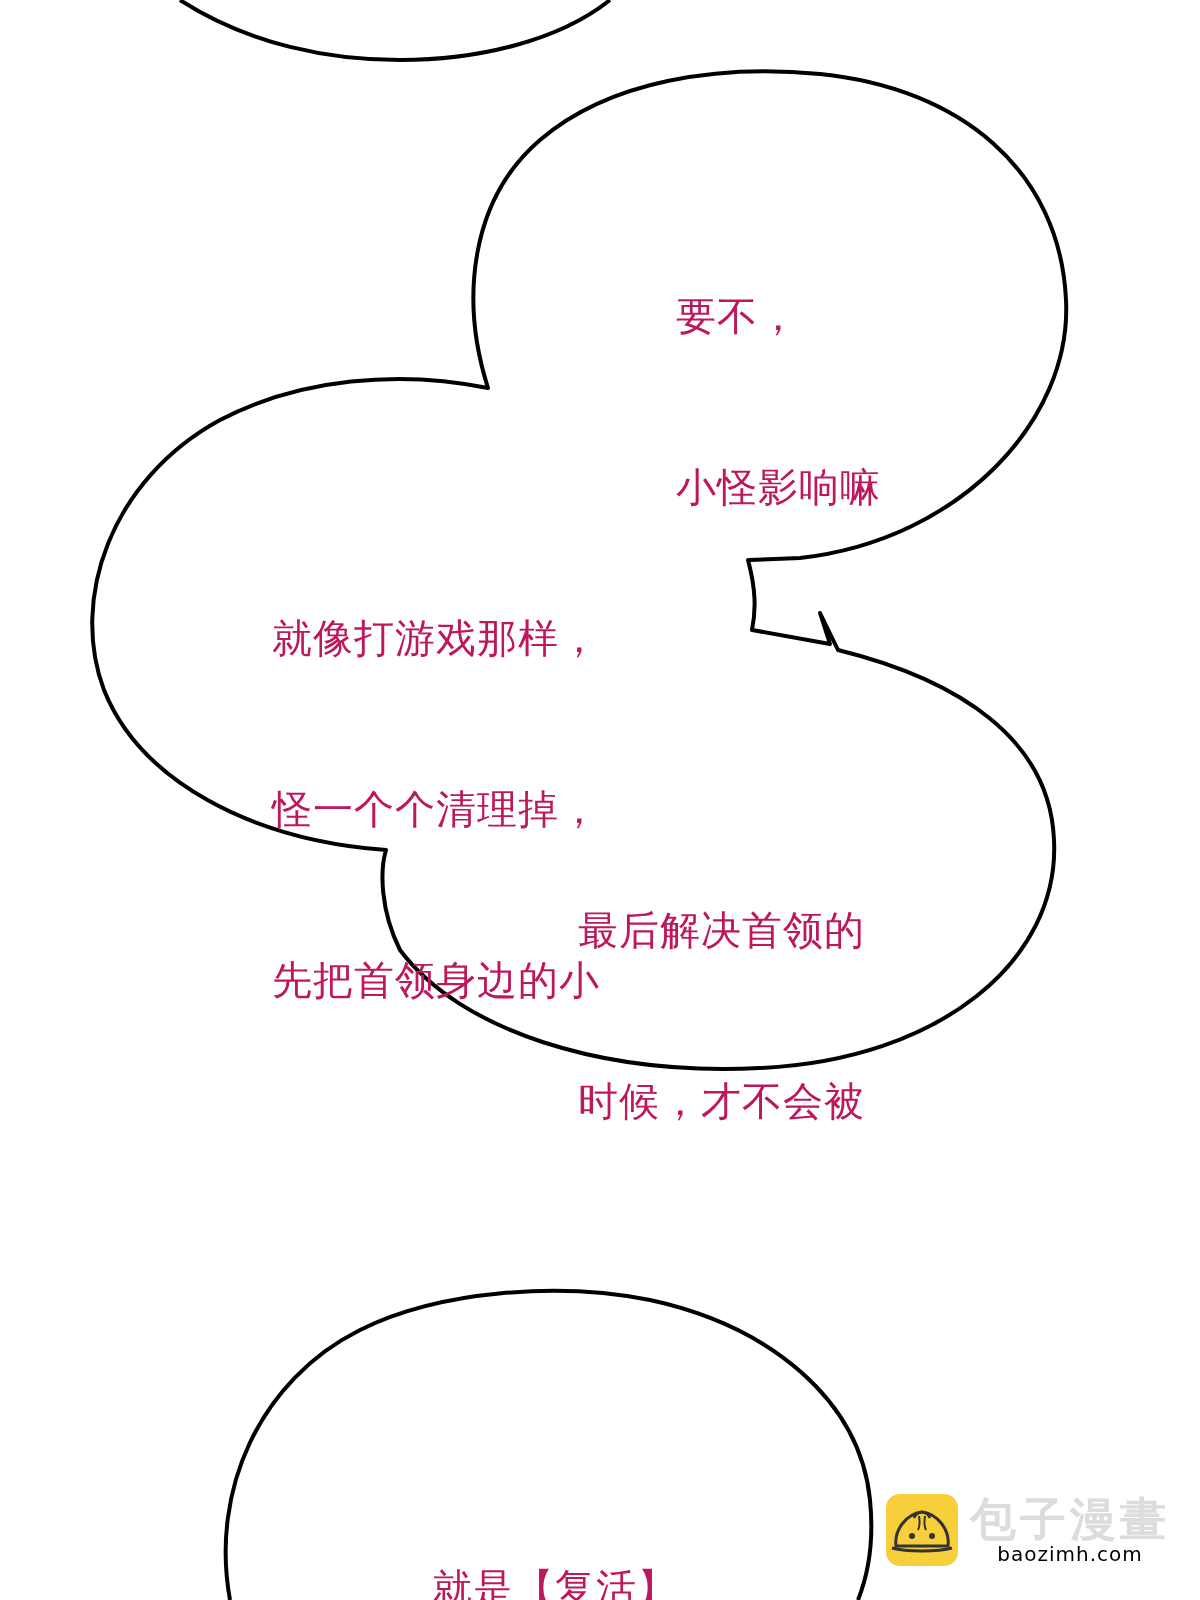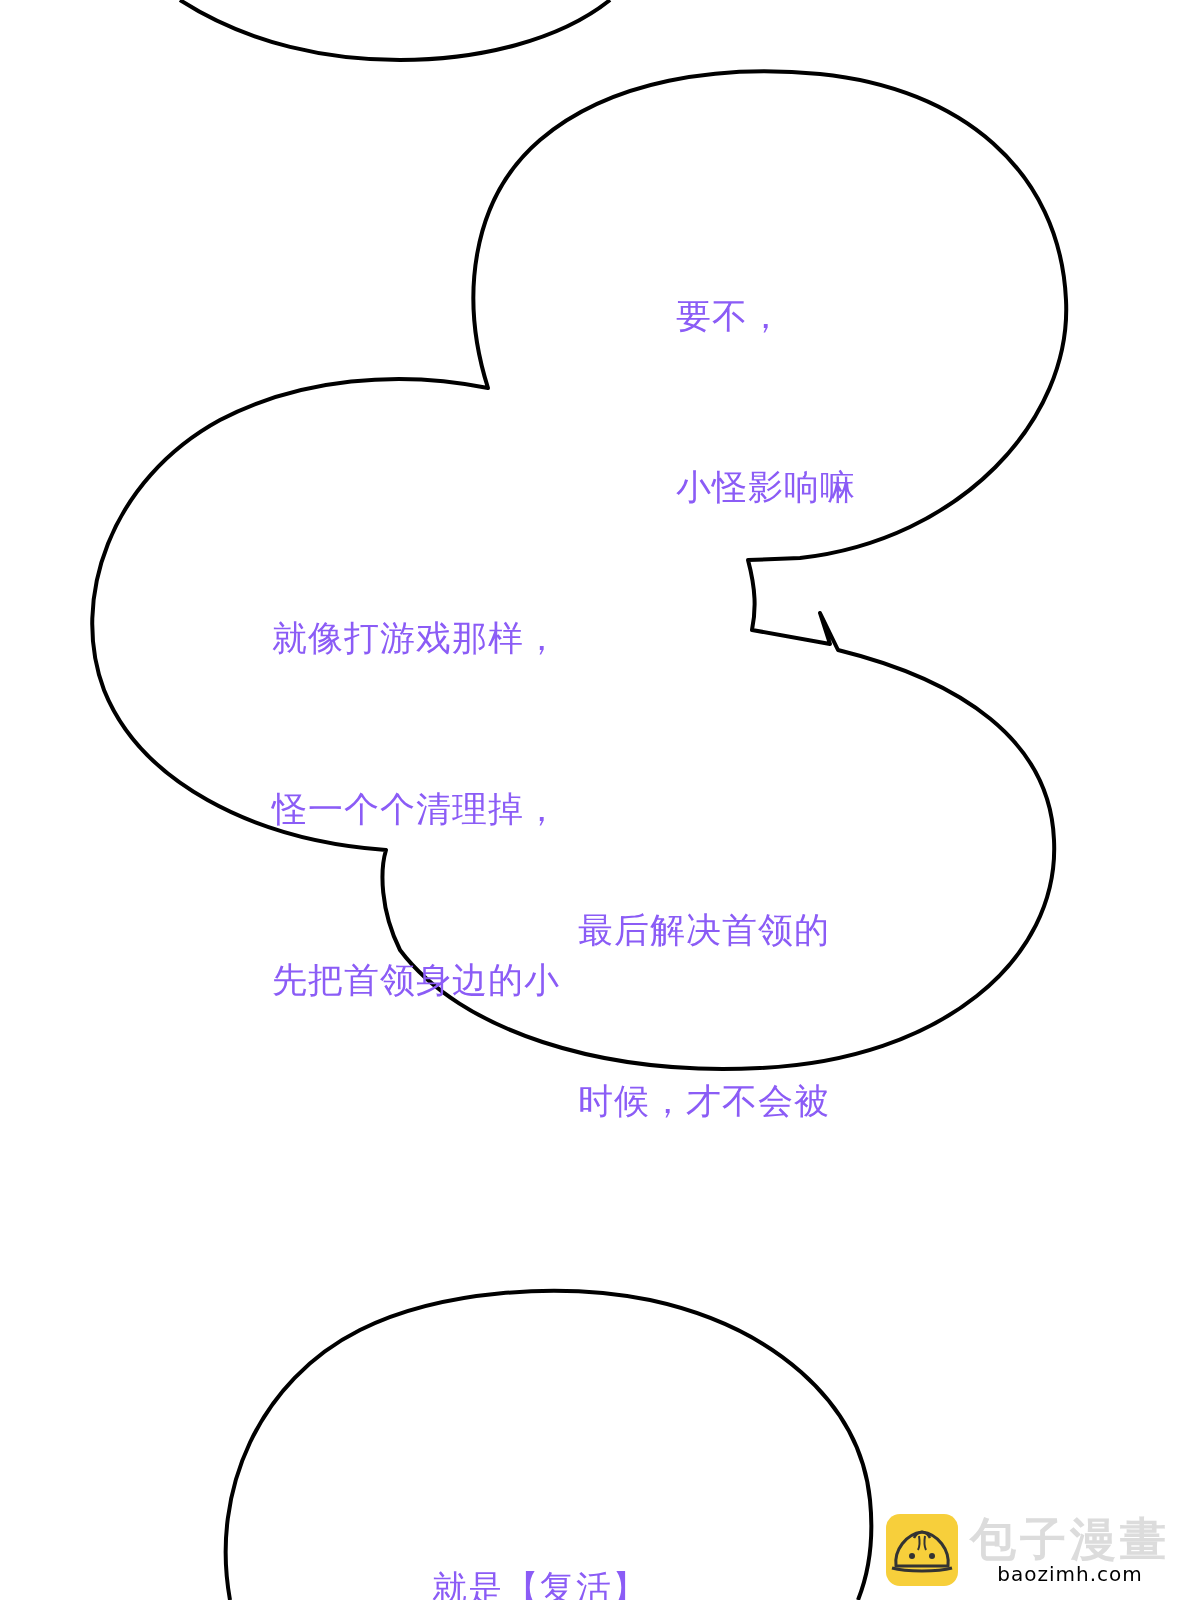--- a/index.html
+++ b/index.html
@@ -16,35 +16,34 @@
     }
     .bubbles {
       position: absolute;
       left: 0;
       top: 0;
       width: 1200px;
       height: 1600px;
     }
     .bubble-text {
       position: absolute;
-      color: #8b5cf6;
-      font-size: 35px;
+      color: #be185d;
+      font-size: 40px;
       line-height: 57px;
       letter-spacing: 1px;
       white-space: pre;
       font-family: Liberation Serif, serif;
     }
     .line { display: block; }
     .watermark {
       position: absolute;
       left: 886px;
       top: 1494px;
       display: flex;
       align-items: center;
-      margin-top: 20px;
     }
     .wm-logo {
       width: 72px;
       height: 72px;
       border-radius: 14px;
       background: #f7cf3b;
       position: relative;
     }
     .wm-text {
       margin-left: 12px;

